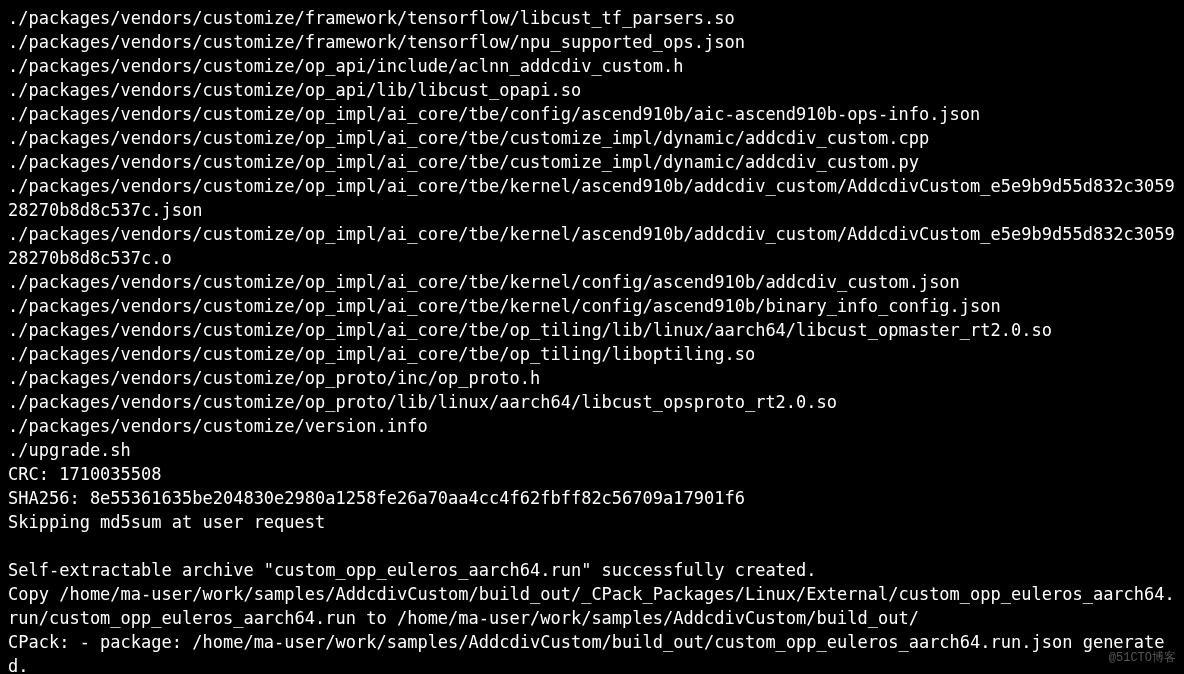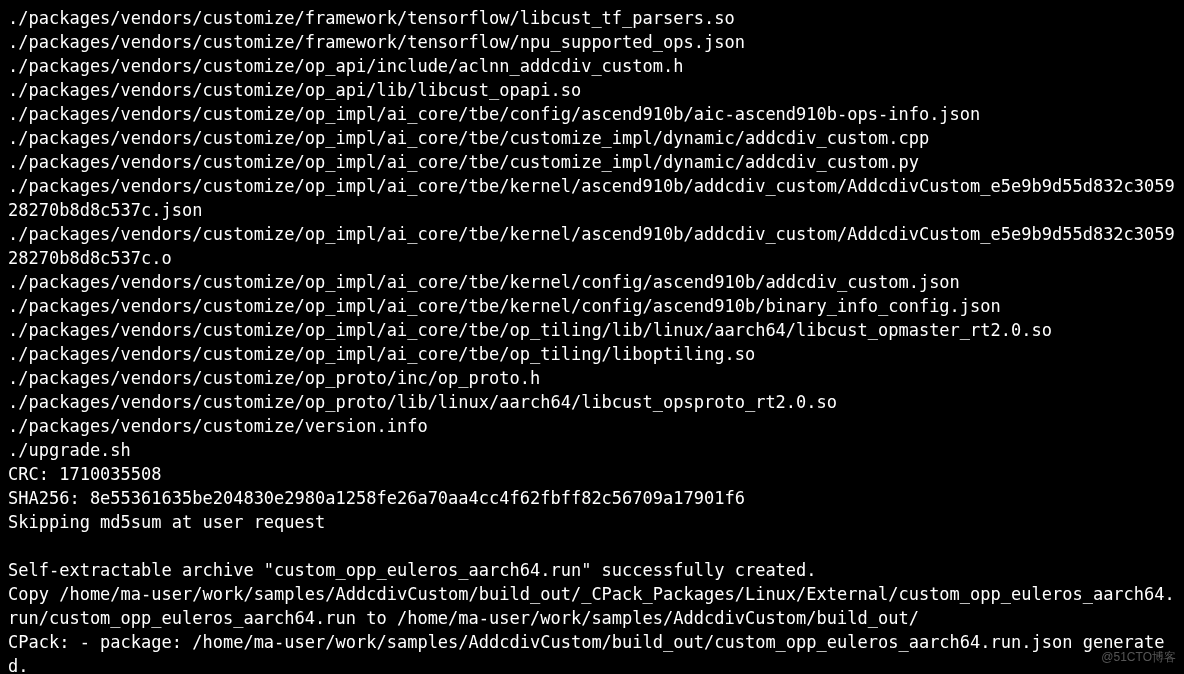--- a/index.html
+++ b/index.html
@@ -24,21 +24,21 @@
     overflow: hidden;
   }
   .line {
     display: block;
   }
   .watermark {
     position: absolute;
     right: 8px;
     bottom: 8px;
     color: #8f8f8f;
-    font-family: Liberation Sans, sans-serif;
+    font-family: Liberation Mono, monospace;
     font-size: 12px;
     opacity: 0.6;
     margin-top: 30px;
   }
 </style>
 </head>
 <body>
 
 <div class="terminal"><span class="line">./packages/vendors/customize/framework/tensorflow/libcust_tf_parsers.so</span><span class="line">./packages/vendors/customize/framework/tensorflow/npu_supported_ops.json</span><span class="line">./packages/vendors/customize/op_api/include/aclnn_addcdiv_custom.h</span><span class="line">./packages/vendors/customize/op_api/lib/libcust_opapi.so</span><span class="line">./packages/vendors/customize/op_impl/ai_core/tbe/config/ascend910b/aic-ascend910b-ops-info.json</span><span class="line">./packages/vendors/customize/op_impl/ai_core/tbe/customize_impl/dynamic/addcdiv_custom.cpp</span><span class="line">./packages/vendors/customize/op_impl/ai_core/tbe/customize_impl/dynamic/addcdiv_custom.py</span><span class="line">./packages/vendors/customize/op_impl/ai_core/tbe/kernel/ascend910b/addcdiv_custom/AddcdivCustom_e5e9b9d55d832c305928270b8d8c537c.json</span><span class="line">./packages/vendors/customize/op_impl/ai_core/tbe/kernel/ascend910b/addcdiv_custom/AddcdivCustom_e5e9b9d55d832c305928270b8d8c537c.o</span><span class="line">./packages/vendors/customize/op_impl/ai_core/tbe/kernel/config/ascend910b/addcdiv_custom.json</span><span class="line">./packages/vendors/customize/op_impl/ai_core/tbe/kernel/config/ascend910b/binary_info_config.json</span><span class="line">./packages/vendors/customize/op_impl/ai_core/tbe/op_tiling/lib/linux/aarch64/libcust_opmaster_rt2.0.so</span><span class="line">./packages/vendors/customize/op_impl/ai_core/tbe/op_tiling/liboptiling.so</span><span class="line">./packages/vendors/customize/op_proto/inc/op_proto.h</span><span class="line">./packages/vendors/customize/op_proto/lib/linux/aarch64/libcust_opsproto_rt2.0.so</span><span class="line">./packages/vendors/customize/version.info</span><span class="line">./upgrade.sh</span><span class="line">CRC: 1710035508</span><span class="line">SHA256: 8e55361635be204830e2980a1258fe26a70aa4cc4f62fbff82c56709a17901f6</span><span class="line">Skipping md5sum at user request</span><span class="line">&nbsp;</span><span class="line">Self-extractable archive "custom_opp_euleros_aarch64.run" successfully created.</span><span class="line">Copy /home/ma-user/work/samples/AddcdivCustom/build_out/_CPack_Packages/Linux/External/custom_opp_euleros_aarch64.run/custom_opp_euleros_aarch64.run to /home/ma-user/work/samples/AddcdivCustom/build_out/</span><span class="line">CPack: - package: /home/ma-user/work/samples/AddcdivCustom/build_out/custom_opp_euleros_aarch64.run.json generated.</span></div>
 <div class="watermark">@51CTO博客</div>

